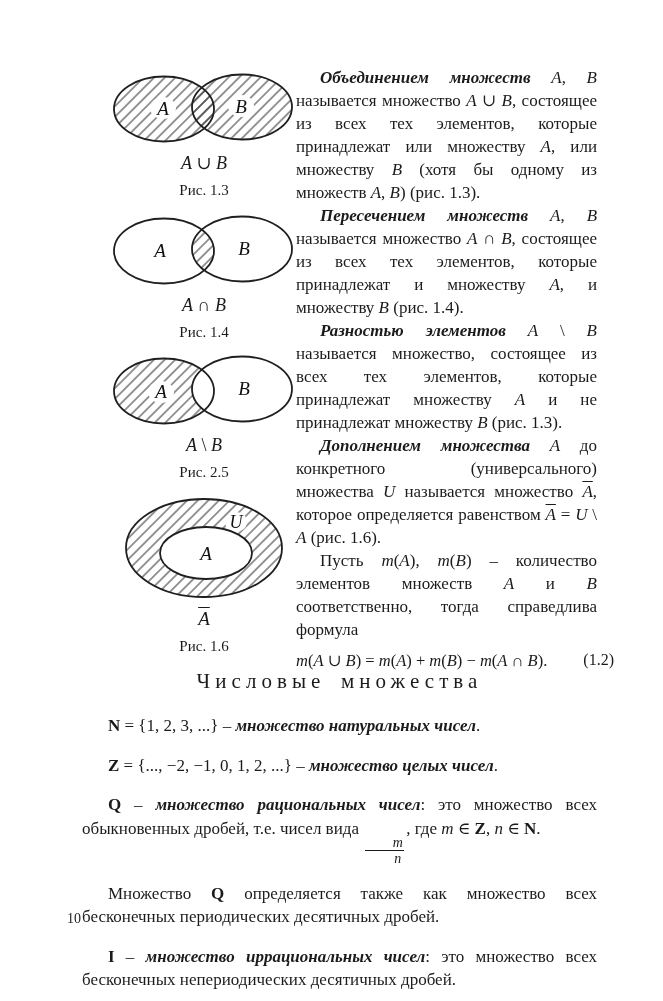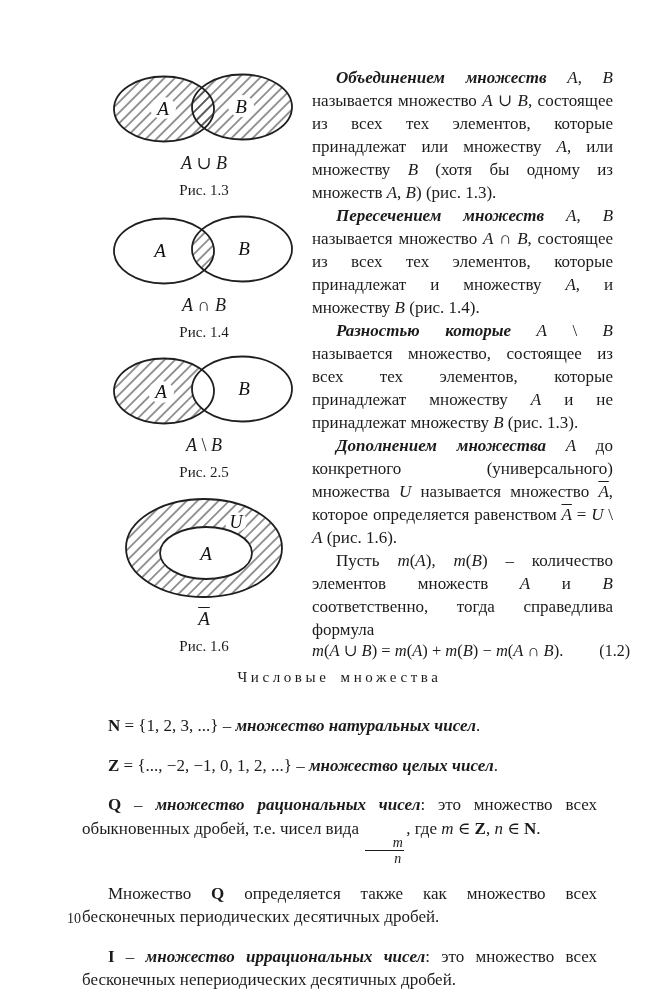--- a/index.html
+++ b/index.html
@@ -11,28 +11,28 @@
     color:#1b1b1b;
     overflow:hidden;
   }
   
   .figure{position:absolute;left:112px;width:184px;text-align:center;}
   .figure svg{display:block;margin:0 auto;}
   .fig-label{margin-top:8px;font-size:18px;line-height:22px;}
   .fig-label-big{font-size:19px;}
   .fig-caption{margin-top:7px;font-size:15px;line-height:18px;}
   
-  #right-col{position:absolute;left:312px;top:66px;width:301px;}
+  #right-col{position:absolute;left:296px;top:66px;width:301px;}
   .para{font-size:17px;line-height:23px;text-align:justify;text-indent:24px;margin:0;}
-  #formula-row{display:flex;justify-content:space-between;align-items:center;
-    width:318px;font-size:16.5px;}
+  #formula-row{display:flex;justify-content:space-between;align-items:flex-start;
+    width:318px;margin-top:10px;font-size:16.5px;}
   #formula-number{font-size:16px;}
   
   #section-heading{position:absolute;left:66px;top:669px;width:547px;text-align:center;
-    font-size:15px;letter-spacing:0.24em;word-spacing:0.25em;}
+    font-size:21px;letter-spacing:0.24em;word-spacing:0.25em;}
   #bottom-col{position:absolute;left:66px;top:698px;width:547px;}
   .bpara{font-size:17px;line-height:23.5px;text-align:justify;text-indent:26px;margin:16px;}
   
   .rs-i{font-style:italic;}
   .rs-b{font-weight:bold;}
   .rs-bi{font-weight:bold;font-style:italic;}
   .rs-ol{font-style:italic;text-decoration:overline;text-decoration-thickness:1px;}
   .frac{display:inline-flex;flex-direction:column;align-items:center;
     vertical-align:-0.95em;line-height:1.08;font-size:0.82em;font-style:italic;margin:0 2px;}
   .frac .fd{border-top:1px solid #1b1b1b;padding:0 3px;}
@@ -108,21 +108,21 @@
       <text x="124" y="32" text-anchor="middle" font-size="18" font-style="italic" fill="#111">U</text>
       <text x="94" y="64" text-anchor="middle" font-size="19" font-style="italic" fill="#111">A</text>
     </svg>
     <div class="fig-label fig-label-big"><span class="rs-ol">A</span></div>
     <div class="fig-caption">Рис. 1.6</div>
   </div>
 
   <div id="right-col">
     <p class="para"><span class="rs-bi">Объединением множеств </span><span class="rs-i">A</span><span>, </span><span class="rs-i">B</span><span> называется множество </span><span class="rs-i">A</span><span> ∪ </span><span class="rs-i">B</span><span>, состоящее из всех тех элементов, которые принадлежат или множеству </span><span class="rs-i">A</span><span>, или множеству </span><span class="rs-i">B</span><span> (хотя бы одному из множеств </span><span class="rs-i">A</span><span>, </span><span class="rs-i">B</span><span>) (рис. 1.3).</span></p>
     <p class="para"><span class="rs-bi">Пересечением множеств </span><span class="rs-i">A</span><span>, </span><span class="rs-i">B</span><span> называется множество </span><span class="rs-i">A</span><span> ∩ </span><span class="rs-i">B</span><span>, состоящее из всех тех элементов, которые принадлежат и множеству </span><span class="rs-i">A</span><span>, и множеству </span><span class="rs-i">B</span><span> (рис. 1.4).</span></p>
-    <p class="para"><span class="rs-bi">Разностью которые </span><span class="rs-i">A</span><span> \ </span><span class="rs-i">B</span><span> называется множество, состоящее из всех тех элементов, которые принадлежат множеству </span><span class="rs-i">A</span><span> и не принадлежат множеству </span><span class="rs-i">B</span><span> (рис. 1.3).</span></p>
+    <p class="para"><span class="rs-bi">Разностью элементов </span><span class="rs-i">A</span><span> \ </span><span class="rs-i">B</span><span> называется множество, состоящее из всех тех элементов, которые принадлежат множеству </span><span class="rs-i">A</span><span> и не принадлежат множеству </span><span class="rs-i">B</span><span> (рис. 1.3).</span></p>
     <p class="para"><span class="rs-bi">Дополнением множества </span><span class="rs-i">A</span><span> до конкретного (универсального) множества </span><span class="rs-i">U</span><span> называется множество </span><span class="rs-ol">A</span><span>, которое определяется равенством </span><span class="rs-ol">A</span><span> = </span><span class="rs-i">U</span><span> \ </span><span class="rs-i">A</span><span> (рис. 1.6).</span></p>
     <p class="para"><span>Пусть </span><span class="rs-i">m</span><span>(</span><span class="rs-i">A</span><span>), </span><span class="rs-i">m</span><span>(</span><span class="rs-i">B</span><span>) – количество элементов множеств </span><span class="rs-i">A</span><span> и </span><span class="rs-i">B</span><span> соответственно, тогда справедлива формула</span></p>
     <div id="formula-row">
       <span><span class="rs-i">m</span><span>(</span><span class="rs-i">A</span><span> ∪ </span><span class="rs-i">B</span><span>) = </span><span class="rs-i">m</span><span>(</span><span class="rs-i">A</span><span>) + </span><span class="rs-i">m</span><span>(</span><span class="rs-i">B</span><span>) − </span><span class="rs-i">m</span><span>(</span><span class="rs-i">A</span><span> ∩ </span><span class="rs-i">B</span><span>).</span></span>
       <span id="formula-number">(1.2)</span>
     </div>
   </div>
 
   <div id="section-heading">Числовые множества</div>
 

